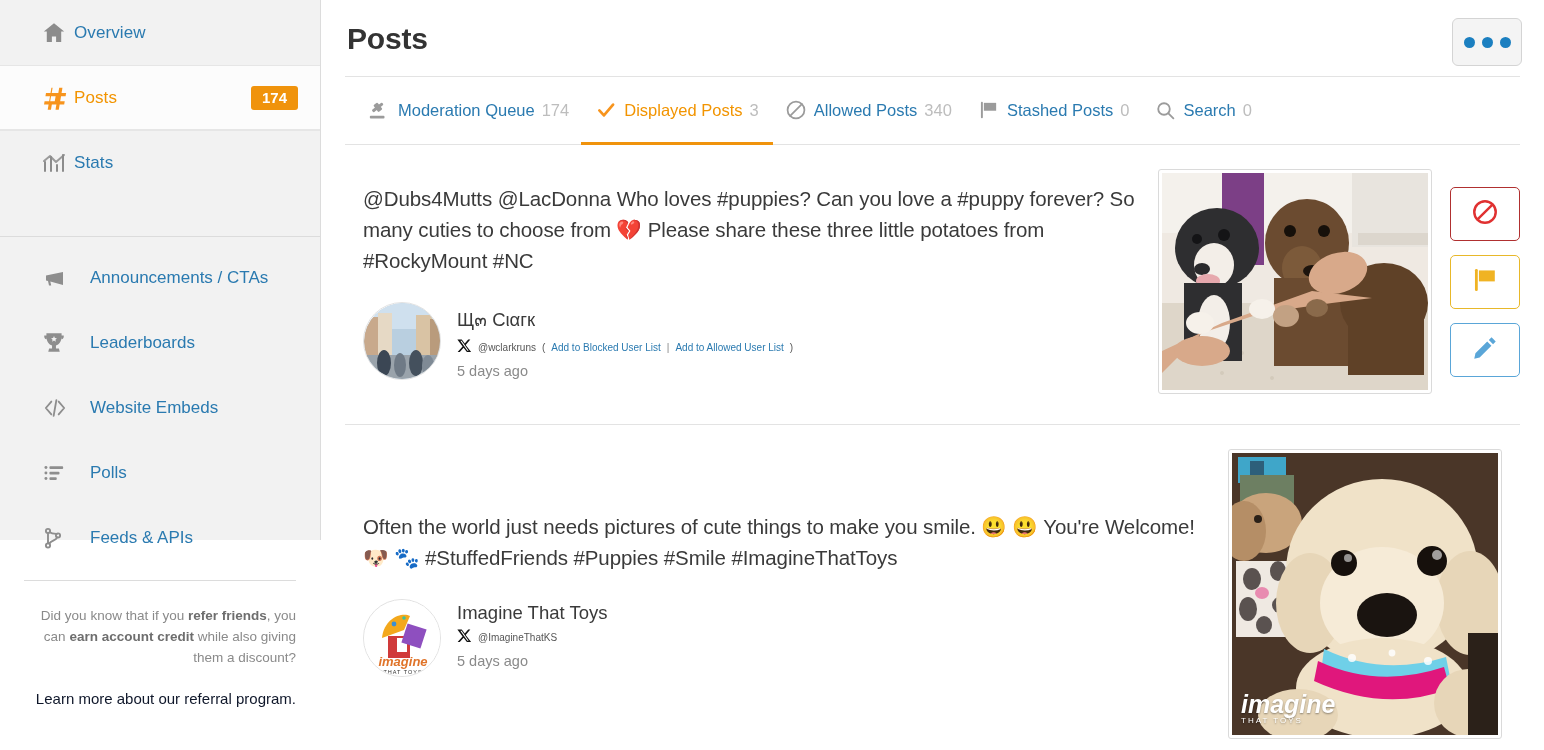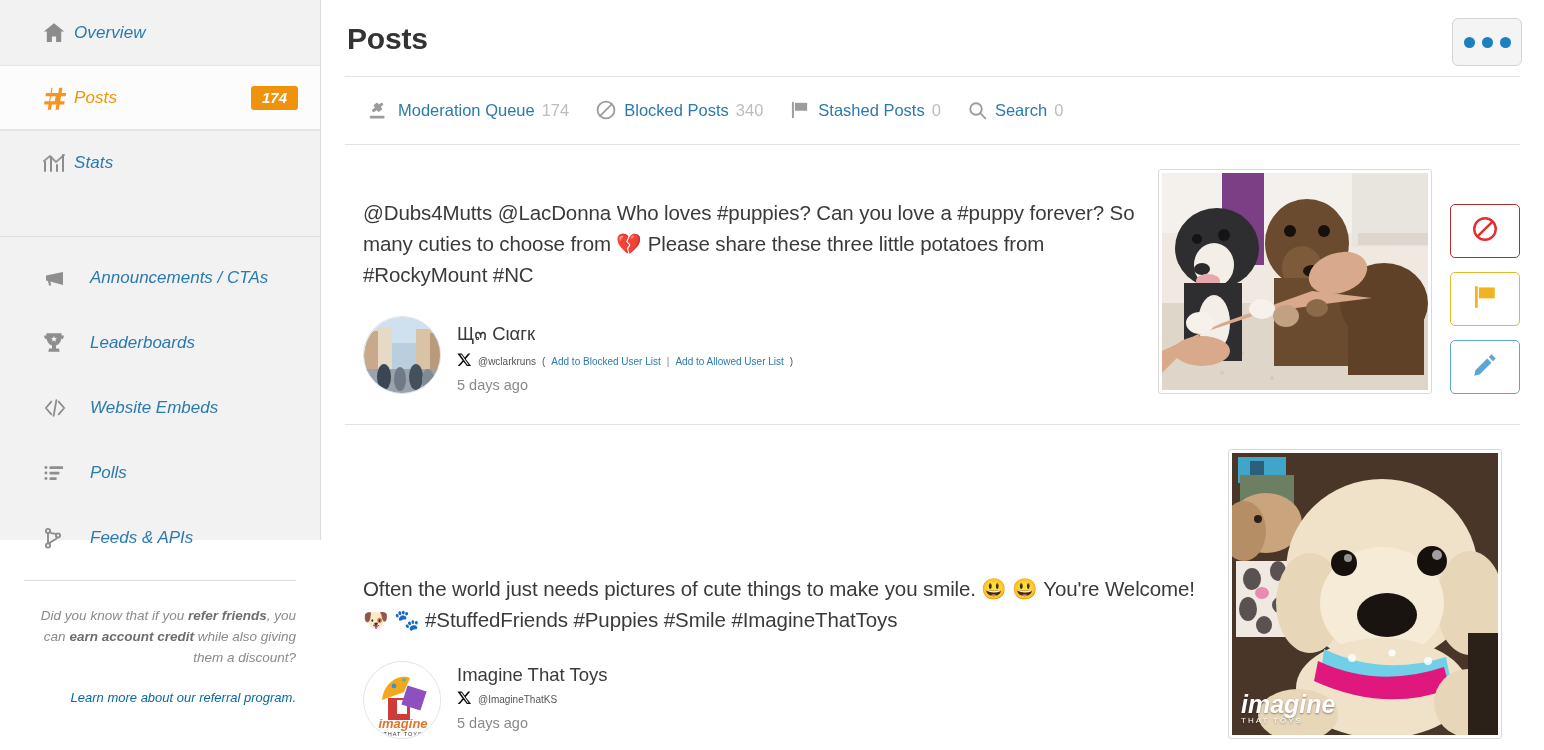--- a/index.html
+++ b/index.html
@@ -12,21 +12,20 @@
   }
   .app { display: flex; width: 1544px; height: 750px; }
 
   
   .sidebar {
     width: 321px; height: 540px;
     background: #f2f2f2;
     border-right: 1px solid #dcdcdc;
     flex: 0 0 321px;
     position: relative;
-    font-style: italic;
   }
   .nav-primary { padding-top: 0; }
   .nav-item {
     display: flex; align-items: center;
     height: 65px;
     padding-left: 40px;
     position: relative;
     cursor: pointer;
   }
   .nav-item + .nav-item { border-top: 1px solid #e6e6e6; }
@@ -77,21 +76,21 @@
     border-top: 1px solid #dcdcdc;
     padding-top: 24px;
     text-align: right;
   }
   .footer-text {
     font-size: 13.5px; color: #8a8a8a; line-height: 21px;
   }
   .footer-text b { color: #6e6e6e; }
   .footer-link {
     display: block; margin-top: 22px;
-    font-size: 13px; color: #0369a1; cursor: pointer;
+    font-size: 15px; color: #0f172a; cursor: pointer;
   }
 
   
   .main { flex: 1 1 auto; height: 750px; background: #fff; position: relative; overflow: hidden; }
   .main-header {
     display: flex; align-items: flex-start; justify-content: space-between;
     padding: 14px 22px 0 26px;
     height: 76px;
   }
   .page-title {
@@ -128,21 +127,21 @@
   .tab.active .t-lbl { color: #f29400; }
   .tab.active .t-ic { color: #f7941d; }
   .tab.active::after {
     content: ""; position: absolute; left: -10px; right: -10px; bottom: -1px;
     height: 3px; background: #f0930c;
   }
 
   
   .posts { padding: 0 24px; }
   .post {
-    display: flex; align-items: flex-end;
+    display: flex; align-items: center;
     padding: 24px 0 30px 18px;
     border-bottom: 1px solid #e3e3e3;
   }
   .post-main { flex: 1 1 auto; min-width: 0; padding-right: 20px; }
   .post-text {
     font-size: 20.5px; color: #3a3a3a; line-height: 31px;
     letter-spacing: -.1px;
   }
   .post-author {
     display: flex; align-items: flex-start; gap: 16px;
@@ -319,29 +318,38 @@
               <g transform="rotate(-38 11 9)">
                 <rect x="3.5" y="7.2" width="14" height="3.3" rx="1.1"></rect>
                 <rect x="8" y="4.2" width="5.6" height="9.4" rx="1.2"></rect>
               </g>
             </svg>
           </span>
           <span class="t-lbl">Moderation Queue</span>
           <span class="t-cnt">174</span>
         </div>
 
+        <div class="tab active">
+          <span class="t-ic">
+            <svg width="22" height="20" viewBox="0 0 24 24" fill="none" stroke="currentColor" stroke-width="3.2" stroke-linecap="round" stroke-linejoin="round" aria-hidden="true">
+              <path d="M4 12.5 9.5 18.5 20.5 5.5"></path>
+            </svg>
+          </span>
+          <span class="t-lbl">Displayed Posts</span>
+          <span class="t-cnt">3</span>
+        </div>
 
         <div class="tab">
           <span class="t-ic">
             <svg width="22" height="22" viewBox="0 0 24 24" fill="none" stroke="currentColor" stroke-width="1.9" aria-hidden="true">
               <circle cx="12" cy="12" r="9.2"></circle>
                 <path d="M5.6 18.4 18.4 5.6" stroke-linecap="round"></path>
             </svg>
           </span>
-          <span class="t-lbl">Blocked Posts</span>
+          <span class="t-lbl">Allowed Posts</span>
           <span class="t-cnt">340</span>
         </div>
 
         <div class="tab">
           <span class="t-ic">
             <svg width="22" height="22" viewBox="0 0 24 24" fill="currentColor" aria-hidden="true">
               <rect x="3.2" y="3" width="2.1" height="18" rx="1"></rect>
               <path d="M6.4 4.2h13.4v8.6H6.4z"></path>
             </svg>
           </span>

